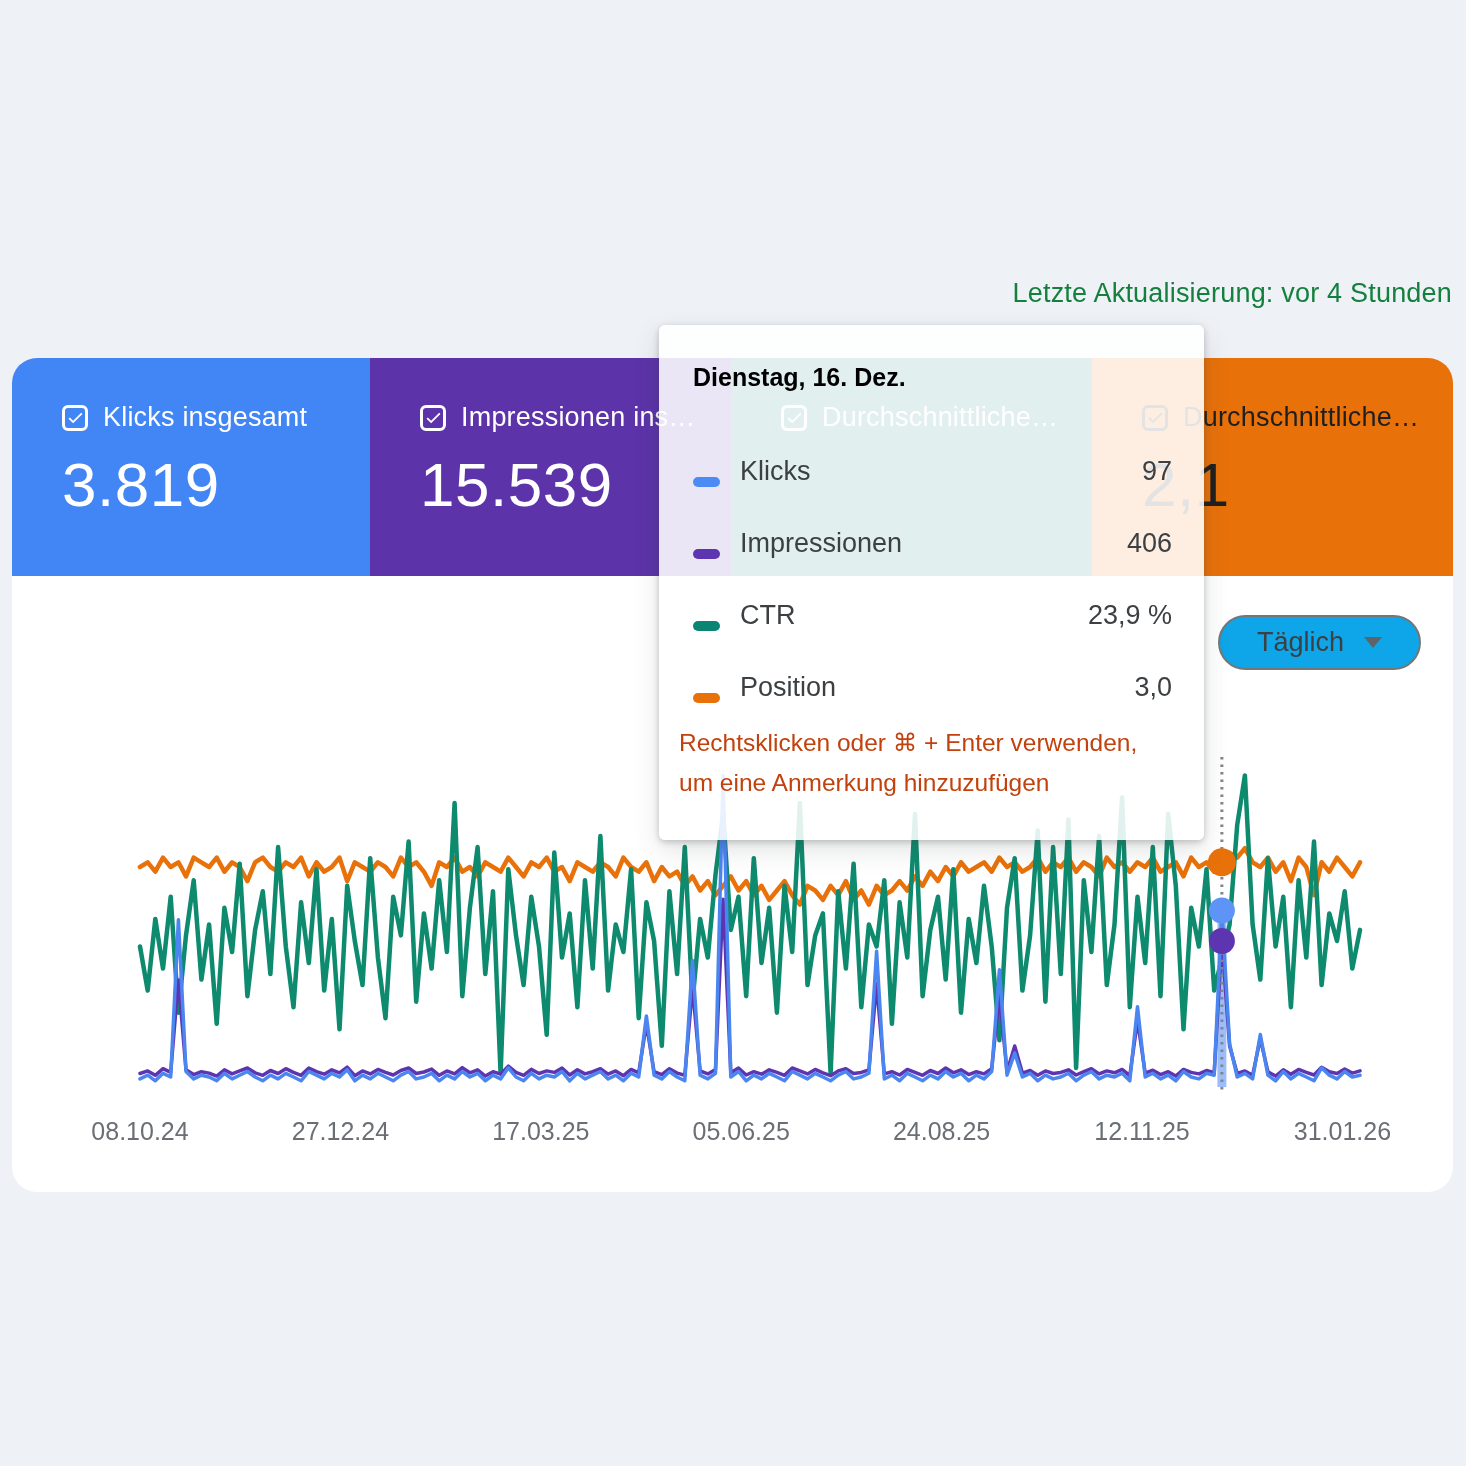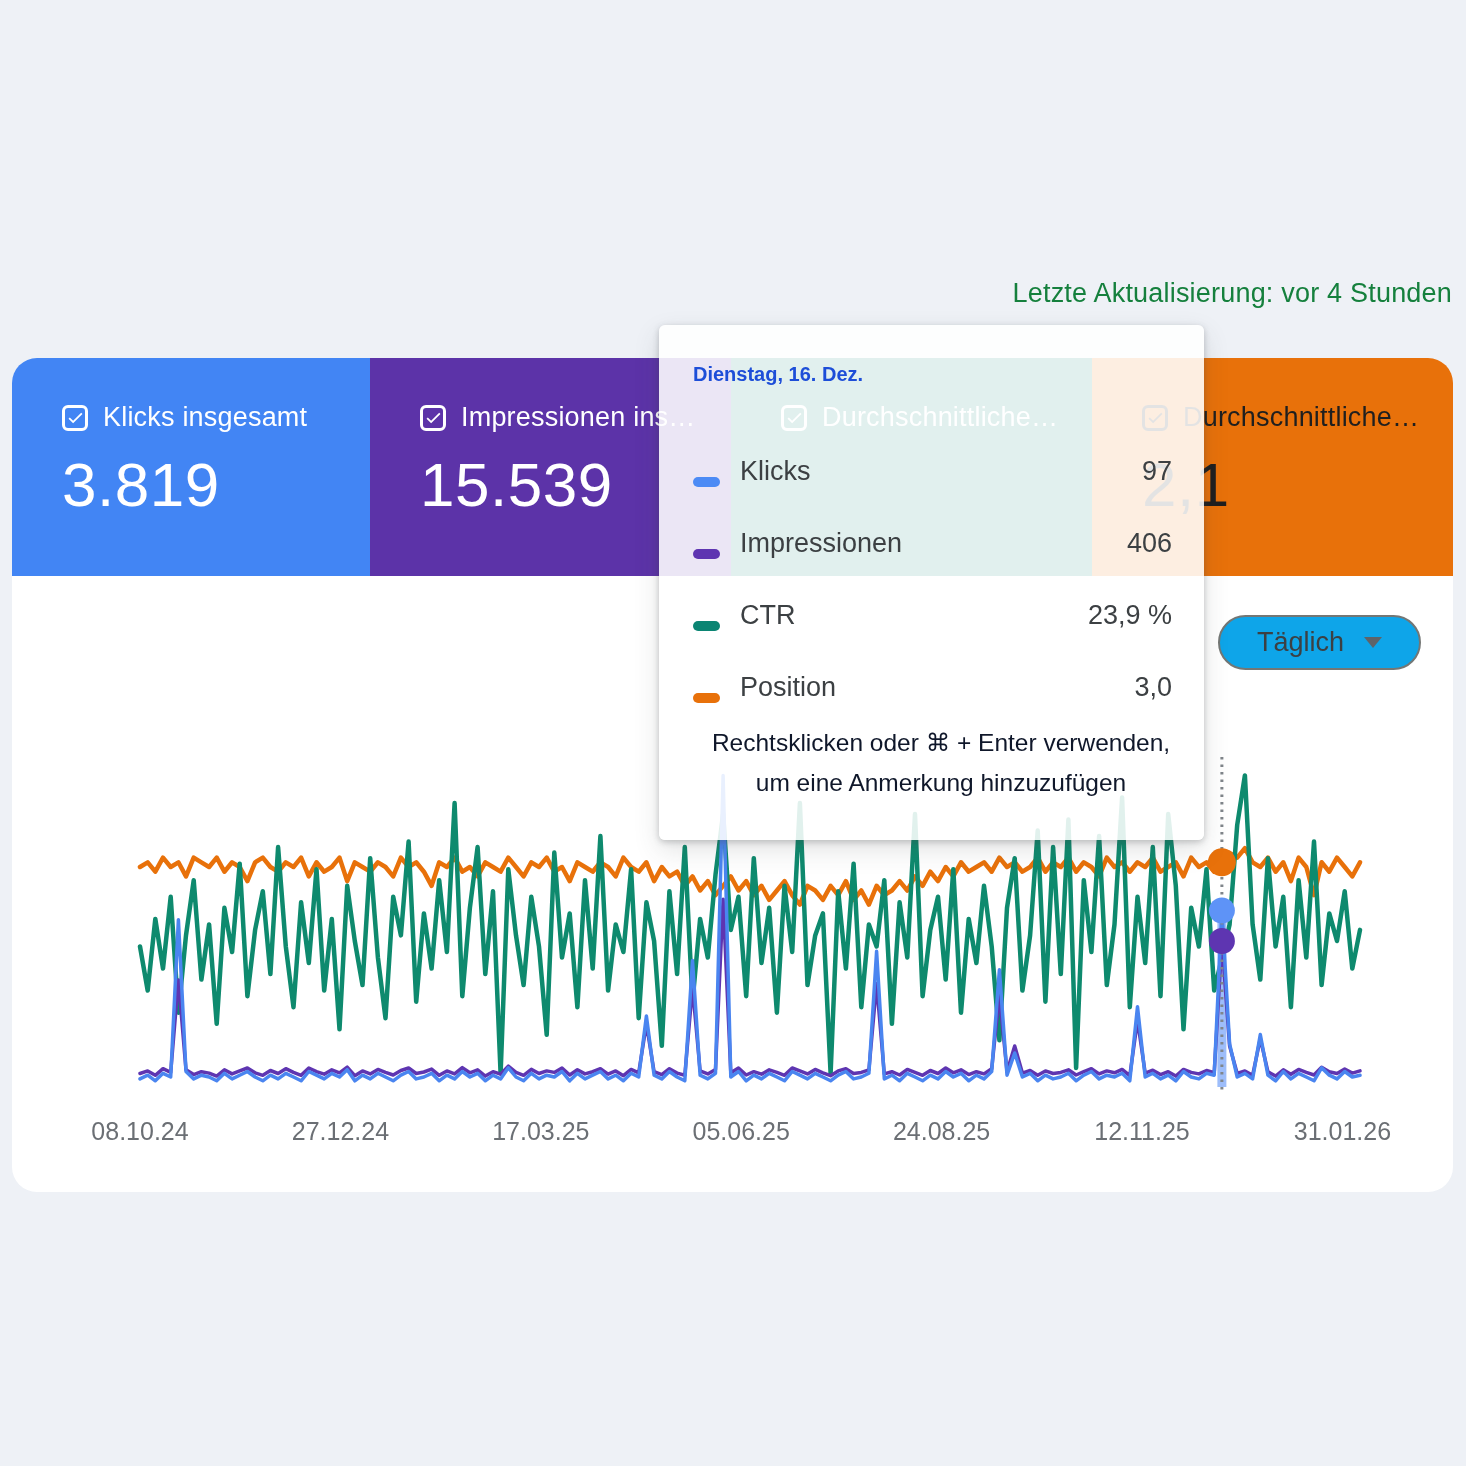--- a/index.html
+++ b/index.html
@@ -59,29 +59,29 @@
   .xlabel{
     position:absolute;top:1117px;transform:translateX(-50%);
     font-size:25px;color:#6b6f74;z-index:2;white-space:nowrap;
   }
   
   .tooltip{
     position:absolute;left:659px;top:325px;width:545px;height:515px;z-index:5;
     background:rgba(255,255,255,.88);border-radius:6px;
     box-shadow:0 2px 6px rgba(60,64,67,.28), 0 10px 26px rgba(60,64,67,.15);
   }
-  .tt-title{position:absolute;left:34px;top:38px;font-size:20px;font-weight:bold;color:#1d4ed8;}
+  .tt-title{position:absolute;left:34px;top:38px;font-size:25px;font-weight:bold;color:#000000;}
   .tt-rows{position:absolute;left:34px;right:32px;top:90px;}
   .tt-row{height:72px;display:flex;align-items:flex-end;}
   .tt-pill{width:27px;height:10px;border-radius:5px;margin-right:20px;flex:0 0 auto;}
   .tt-label{flex:1 1 auto;font-size:27px;color:#3c4043;}
   .tt-value{font-size:27px;color:#3c4043;margin-top:8px;}
   .tt-footer{
-    position:absolute;left:36px;top:398px;width:492px;
-    font-size:24.5px;line-height:40px;color:#0f172a;text-align:center;
+    position:absolute;left:20px;top:398px;width:492px;
+    font-size:24.5px;line-height:40px;color:#c2410c;
   }
 </style>
 </head>
 <body>
 
 <div class="last-update">Letzte Aktualisierung: vor 4 Stunden</div>
 
 <div class="cards">
   <div class="card" style="background: rgb(66, 133, 244); color: rgb(255, 255, 255);">
     <div class="card-head">

